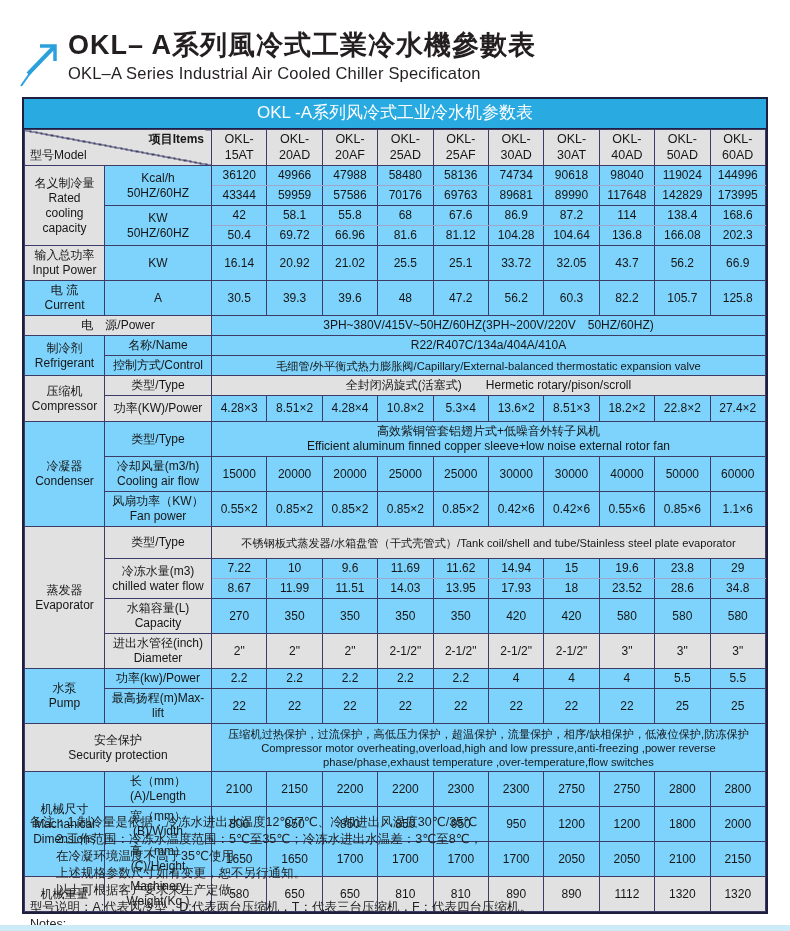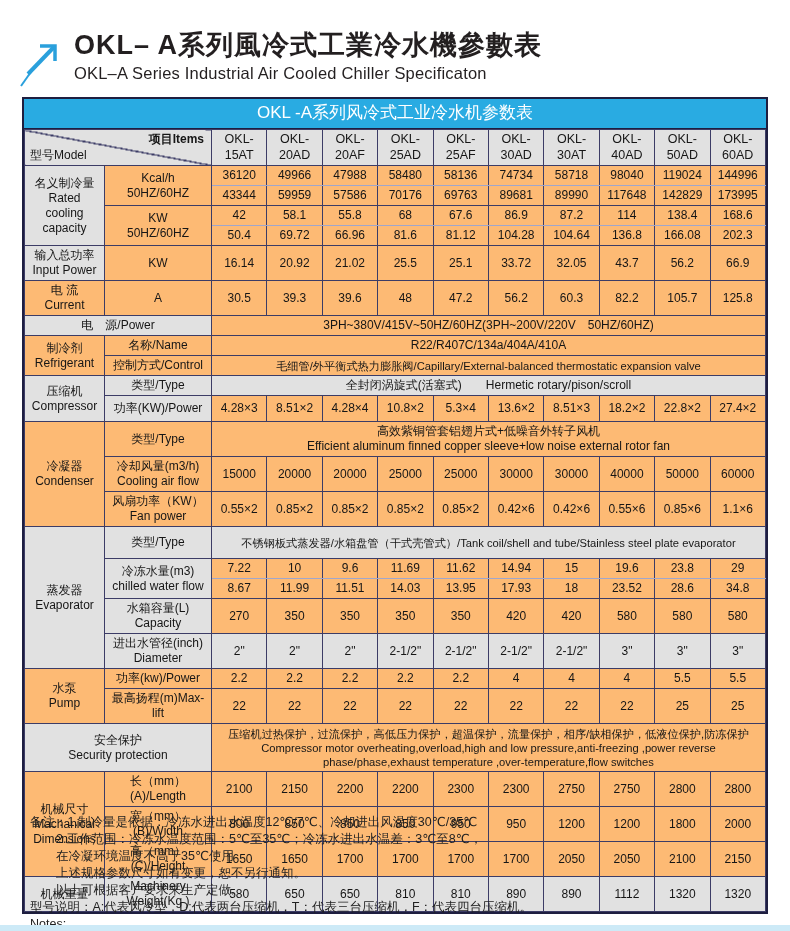--- a/index.html
+++ b/index.html
@@ -5,26 +5,26 @@
   * { box-sizing: border-box; }
   html,body { margin:0; padding:0; }
   body {
     width:790px; height:931px; position:relative; overflow:hidden;
     background:#ffffff; color:#1c1c1c;
     font-family:"Liberation Sans","DejaVu Sans",sans-serif;
   }
   
   .page-header { position:absolute; top:30px; left:18px; display:flex; align-items:flex-start; }
   .logo { width:50px; height:52px; margin-top:6px; }
-  .titles { margin-left:6px; }
+  .titles { }
   .title-zh { font-size:27px; font-weight:700; letter-spacing:1px; color:#231f20; line-height:1.15; }
   .title-en { font-size:16.5px; font-weight:500; color:#231f20; margin-top:3px; letter-spacing:0.2px; }
 
   
-  .table-wrap { position:absolute; top:97px; left:22px; width:746px; border:2px solid #1e1e40; background:#fdba74; }
+  .table-wrap { position:absolute; top:97px; left:22px; width:746px; border:2px solid #1e1e40; background:#7dd3fc; }
   .banner {
     background:#29abe2; color:#ffffff; text-align:center;
     font-size:17px; padding:2px 0 4px; border-bottom:1px solid #1e1e40;
   }
   table { border-collapse:collapse; table-layout:fixed; width:100%; }
   td {
     border:1px solid #3c3c66; text-align:center; vertical-align:middle;
     font-size:12px; padding:2px 1px; white-space:pre-line; line-height:1.25;
     color:#161616; overflow:hidden;
   }
@@ -113,21 +113,21 @@
 cooling
 capacity</td>
           <td rowspan="2">Kcal/h
 50HZ/60HZ</td>
           <td class="pt">36120</td>
           <td class="pt">49966</td>
           <td class="pt">47988</td>
           <td class="pt">58480</td>
           <td class="pt">58136</td>
           <td class="pt">74734</td>
-          <td class="pt">58718</td>
+          <td class="pt">90618</td>
           <td class="pt">98040</td>
           <td class="pt">119024</td>
           <td class="pt">144996</td>
         </tr>
         <tr>
           <td class="sub">43344</td>
           <td class="sub">59959</td>
           <td class="sub">57586</td>
           <td class="sub">70176</td>
           <td class="sub">69763</td>

